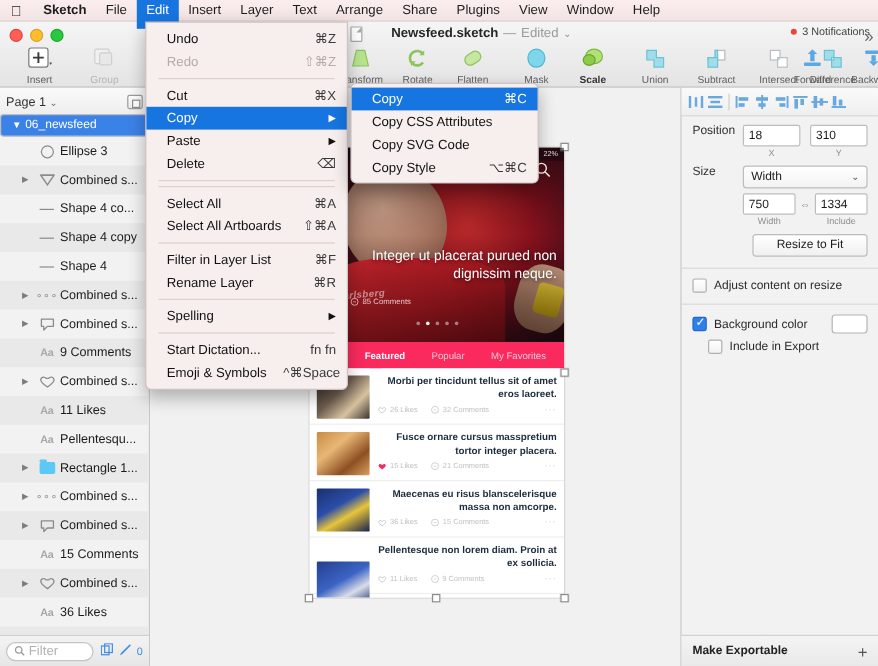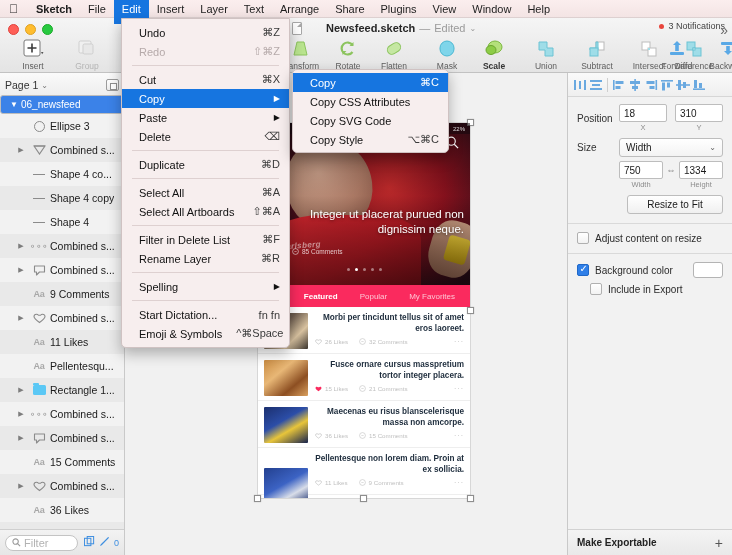--- a/index.html
+++ b/index.html
@@ -231,21 +231,21 @@
   }
   .alignrow {
     height: 24px; display: flex; align-items: center; gap: 0;
     border-bottom: 1px solid #d6d6d6; background: linear-gradient(#fafafa,#efefef);
     padding: 0 4px;
   }
   .alignrow .ab { width: 16px; height: 20px; display: flex; align-items:center; justify-content:center; }
   .alignrow .sep { width: 1px; height: 14px; background: #cfcfcf; margin: 0 3px; }
 
   .sect { padding: 7px 9px 0 9px; }
-  .frow { display: flex; align-items: center; margin-bottom: 4px; }
+  .frow { display: flex; margin-bottom: 4px; }
   .flabel { width: 42px; font-size: 10px; color: #303030; }
   .fin {
     height: 18px; border: 1px solid #bdbdbd; border-radius: 2px; background: #fff;
     font-size: 10px; color: #1a1a1a; display: flex; align-items: center; padding: 0 4px;
   }
   .fcap { font-size: 7.5px; color: #8d8d8d; text-align: center; margin-top: 1px; }
   .twocol { display:flex; gap: 8px; flex: 1; }
   .twocol > div { flex: 1; }
   .sel {
     height: 19px; border: 1px solid #bdbdbd; border-radius: 3px;
@@ -921,21 +921,21 @@
               <div class="fin">750</div>
             </div>
             <div class="link">⇔</div>
             <div style="flex:1">
               <div class="fin">1334</div>
             </div>
           </div>
           <div style="display:flex;gap:2px">
             <div class="fcap" style="flex:1">Width</div>
             <div style="width:12px"></div>
-            <div class="fcap" style="flex:1">Height</div>
+            <div class="fcap" style="flex:1">Include</div>
           </div>
         </div>
       </div>
 
       <div class="btn">Resize to Fit</div>
     </div>
 
     <div class="hr"></div>
 
     <div class="chkrow">
@@ -982,36 +982,32 @@
     </div>
     <div class="mrow">
       <span>Paste</span>
       <span class="arr">▶</span>
     </div>
     <div class="mrow">
       <span>Delete</span>
       <span class="sc">⌫</span>
     </div>
     <div class="msep"></div>
-    <div class="mrow">
-      <span>Duplicate</span>
-      <span class="sc">⌘D</span>
-    </div>
     <div class="msep"></div>
     <div class="mrow">
       <span>Select All</span>
       <span class="sc">⌘A</span>
     </div>
     <div class="mrow">
       <span>Select All Artboards</span>
       <span class="sc">⇧⌘A</span>
     </div>
     <div class="msep"></div>
     <div class="mrow">
-      <span>Filter in Delete List</span>
+      <span>Filter in Layer List</span>
       <span class="sc">⌘F</span>
     </div>
     <div class="mrow">
       <span>Rename Layer</span>
       <span class="sc">⌘R</span>
     </div>
     <div class="msep"></div>
     <div class="mrow">
       <span>Spelling</span>
       <span class="arr">▶</span>

